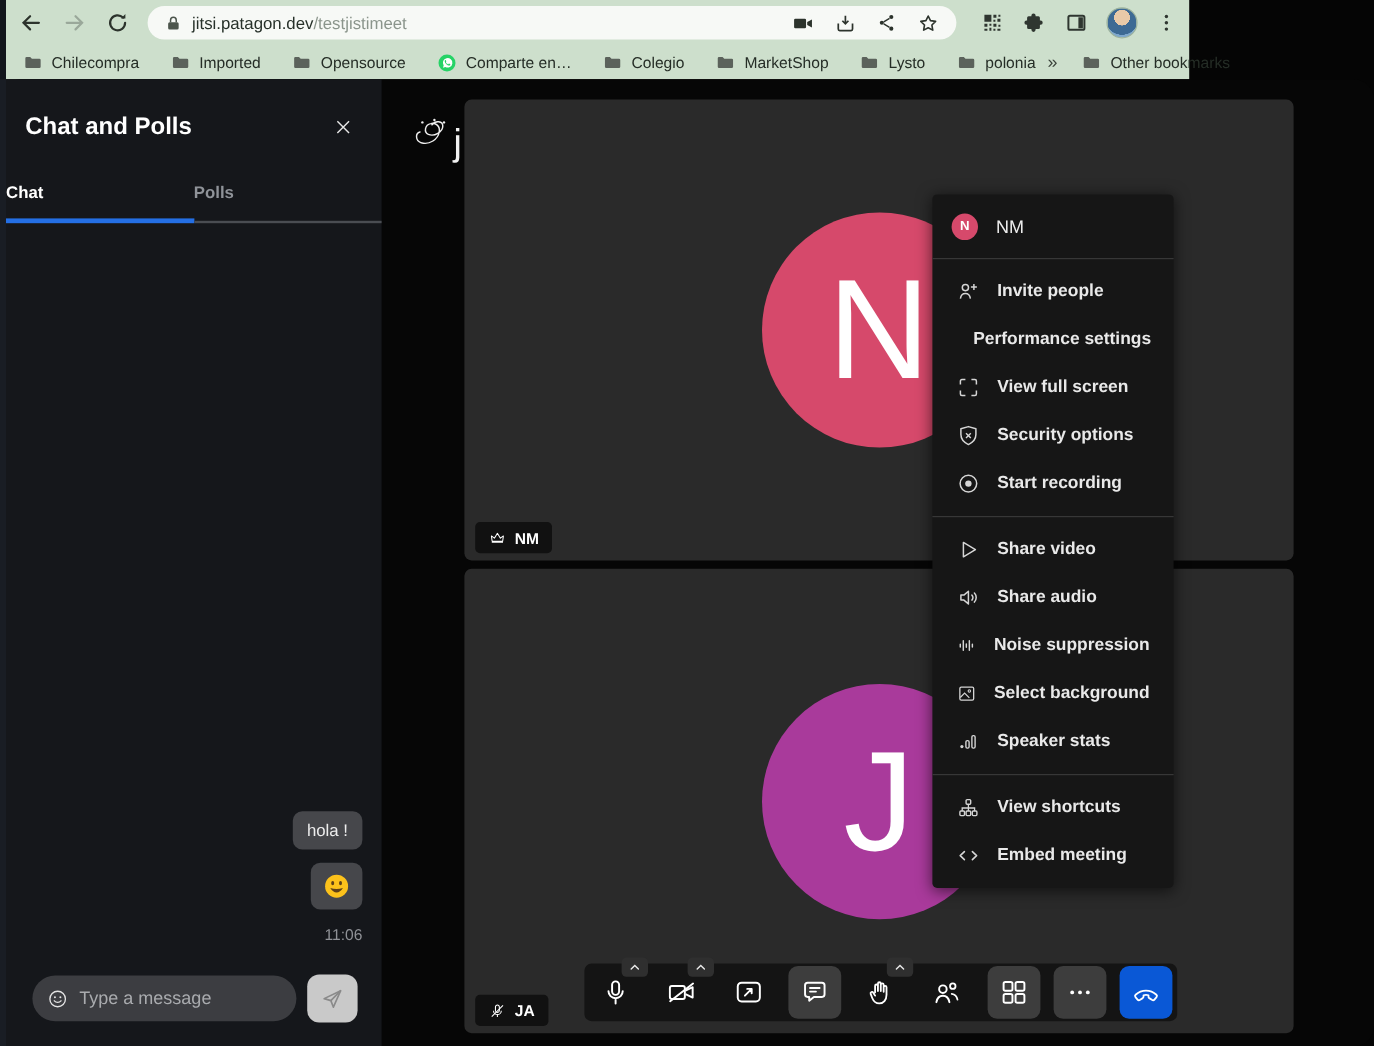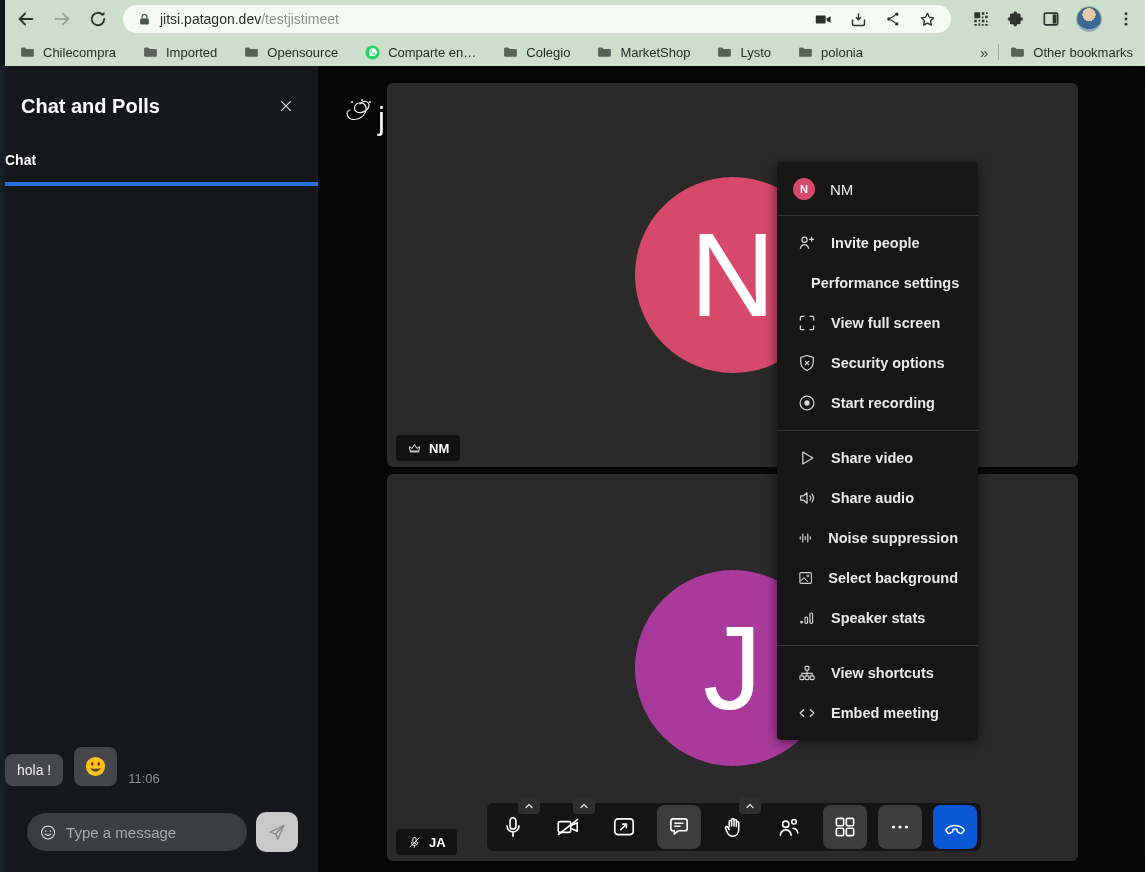--- a/index.html
+++ b/index.html
@@ -1,21 +1,21 @@
 <!DOCTYPE html>
 <html><head>
 <meta charset="utf-8">
 <style>
   * { margin:0; padding:0; box-sizing:border-box; }
   html,body { width:1145px; height:872px; overflow:hidden; background:#050505;
     font-family:"Liberation Sans", sans-serif; }
   svg { display:block; }
 
   
-  .browser { position:absolute; top:0; left:0; width:1145px; height:66px; background:#cddfcc; }
+  .browser { position:absolute; top:0; left:0; width:991px; height:66px; background:#cddfcc; }
   .browser::before{ content:""; position:absolute; left:0; top:0; width:5px; height:66px; background:#12161c;}
   .btoolbar { position:absolute; top:0; left:5px; right:0; height:38px; display:flex; align-items:center; }
   .nav-btn { width:30px; height:30px; display:flex; align-items:center; justify-content:center; margin-left:6px; border-radius:50%; }
   .omnibox { height:28px; flex:1; margin:0 8px 0 10px; background:#f7f9f6; border-radius:14px;
     display:flex; align-items:center; padding:0 10px 0 14px; max-width:862px; }
   .url { font-size:14px; color:#27312a; margin-left:8px; white-space:nowrap; }
   .url .path { color:#8b958c; }
   .omni-spacer { flex:1; }
   .omni-icons { display:flex; align-items:center; gap:16px; margin-right:4px; }
   .chrome-icons { display:flex; align-items:center; gap:15px; margin:0 10px 0 12px; }
@@ -34,21 +34,21 @@
 
   
   .chat-panel { position:absolute; left:0; top:0; width:318px; height:806px; background:#15171b; border-left:5px solid #191d24; }
   .chat-header { display:flex; align-items:center; justify-content:space-between; padding:26px 18px 10px 16px; }
   .chat-title { font-size:20px; font-weight:700; color:#fff; }
   .chat-close { width:28px; height:28px; display:flex; align-items:center; justify-content:center; cursor:pointer; }
   .chat-tabs { display:flex; margin-top:22px; }
   .chat-tab { flex:1; text-align:left; font-size:14px; font-weight:700; padding-bottom:14px; }
   .chat-tab.active { color:#fff; border-bottom:4px solid #246FE5; }
   .chat-tab.inactive { color:#8f9399; border-bottom:2px solid #4a4d52; }
-  .messages { position:absolute; left:0; right:16px; bottom:86px; display:flex; align-items:flex-end; gap:11px; }
+  .messages { position:absolute; left:0; right:16px; bottom:86px; display:flex; flex-direction:column; align-items:flex-end; gap:11px; }
   .bubble { background:#46474b; color:#ededed; font-size:14px; border-radius:8px; padding:8px 12px; }
   .bubble-emoji { background:#46474b; border-radius:8px; padding:8px 10px; }
   .msg-time { font-size:13px; color:#8f9196; margin-top:2px; }
   .chat-input-row { position:absolute; left:22px; right:20px; bottom:20px; display:flex; align-items:center; gap:9px; }
   .chat-field { flex:1; height:38px; background:#3c3d41; border-radius:19px; display:flex; align-items:center; padding:0 12px; gap:9px; }
   .chat-field input { background:transparent; border:none; outline:none; color:#e8e8e8; font-size:15px; width:100%;
     font-family:"Liberation Sans", sans-serif; }
   .chat-field input::placeholder { color:#a9abae; }
   .send-btn { width:42px; height:40px; background:#c9c9c9; border-radius:10px; border:none; display:flex; align-items:center; justify-content:center; }
 
@@ -226,20 +226,21 @@
     <div class="chat-header">
       <div class="chat-title">Chat and Polls</div>
       <div class="chat-close">
         <svg width="18" height="18" viewBox="0 0 24 24">
             <path d="M5.5 5.5l13 13M18.5 5.5l-13 13" stroke="#e6e6e6" stroke-width="1.6"></path>
           </svg>
       </div>
     </div>
     <div class="chat-tabs">
       <div class="chat-tab active">Chat</div>
+      <div class="chat-tab inactive">Polls</div>
     </div>
 
     <div class="messages">
       <div class="bubble">hola !</div>
       <div class="bubble-emoji">
         <svg width="23" height="23" viewBox="0 0 24 24">
           <circle cx="12" cy="12" r="10" fill="#fcc21b"></circle>
           <ellipse cx="8.6" cy="9.3" rx="1.3" ry="1.9" fill="#5f4118"></ellipse>
           <ellipse cx="15.4" cy="9.3" rx="1.3" ry="1.9" fill="#5f4118"></ellipse>
           <path d="M6.5 13.5c1.6 2.6 3.4 3.9 5.5 3.9s3.9-1.3 5.5-3.9c-3.6 1.2-7.4 1.2-11 0z" fill="#5f4118"></path>

